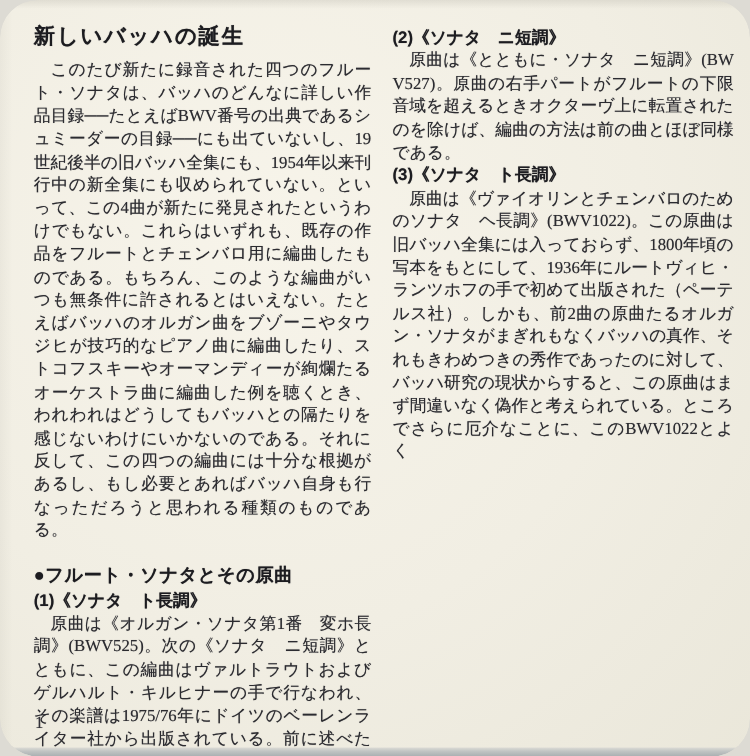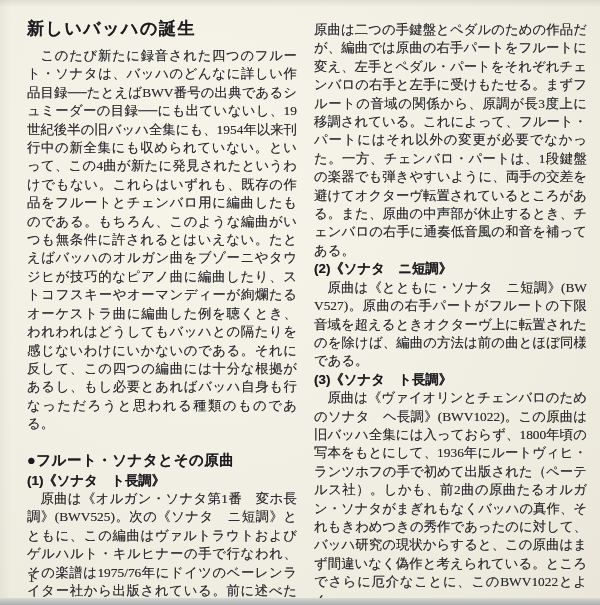--- a/index.html
+++ b/index.html
@@ -1,15 +1,15 @@
 <!DOCTYPE html>
 <html lang="ja"><head>
 <meta charset="utf-8">
 <style>
-  * { margin:0; padding:0; box-sizing:border-box; }
+  * { margin:0; padding:0; box-sizing:border-box;border-radius:30px; }
   html,body { width:600px; height:605px; overflow:hidden; }
   body { background:#dddbd4; }
 
   .scan-page {
     position:relative;
     width:600px; height:605px;
     overflow:hidden;
     background:
       linear-gradient(180deg, rgba(176,173,162,0.28) 0px, rgba(176,173,162,0) 7px),
       linear-gradient(90deg, rgba(120,118,110,0.07) 0px, rgba(120,118,110,0) 10px),
@@ -91,21 +91,20 @@
     <p class="body-text indent">このたび新たに録音された四つのフルート・ソナタは、バッハのどんなに詳しい作品目録──たとえばBWV番号の出典であるシュミーダーの目録──にも出ていないし、19世紀後半の旧バッハ全集にも、1954年以来刊行中の新全集にも収められていない。といって、この4曲が新たに発見されたというわけでもない。これらはいずれも、既存の作品をフルートとチェンバロ用に編曲したものである。もちろん、このような編曲がいつも無条件に許されるとはいえない。たとえばバッハのオルガン曲をブゾーニやタウジヒが技巧的なピアノ曲に編曲したり、ストコフスキーやオーマンディーが絢爛たるオーケストラ曲に編曲した例を聴くとき、われわれはどうしてもバッハとの隔たりを感じないわけにいかないのである。それに反して、この四つの編曲には十分な根拠があるし、もし必要とあればバッハ自身も行なっただろうと思われる種類のものである。</p>
 
     <div class="section-heading">●フルート・ソナタとその原曲</div>
 
     <div class="item-heading">(1)《ソナタ　ト長調》</div>
 
     <p class="body-text indent">原曲は《オルガン・ソナタ第1番　変ホ長調》(BWV525)。次の《ソナタ　ニ短調》とともに、この編曲はヴァルトラウトおよびゲルハルト・キルヒナーの手で行なわれ、その楽譜は1975/76年にドイツのベーレンライター社から出版されている。前に述べたように、</p>
   </div>
 
   <div class="col col-right">
-    <p class="body-text">原曲は二つの手鍵盤とペダルのための作品だが、編曲では原曲の右手パートをフルートに変え、左手とペダル・パートをそれぞれチェンバロの右手と左手に受けもたせる。まずフルートの音域の関係から、原調が長3度上に移調されている。これによって、フルート・パートにはそれ以外の変更が必要でなかった。一方、チェンバロ・パートは、1段鍵盤の楽器でも弾きやすいように、両手の交差を避けてオクターヴ転置されているところがある。また、原曲の中声部が休止するとき、チェンバロの右手に通奏低音風の和音を補ってある。</p>
 
     <div class="item-heading">(2)《ソナタ　ニ短調》</div>
 
     <p class="body-text indent">原曲は《とともに・ソナタ　ニ短調》(BWV527)。原曲の右手パートがフルートの下限音域を超えるときオクターヴ上に転置されたのを除けば、編曲の方法は前の曲とほぼ同様である。</p>
 
     <div class="item-heading">(3)《ソナタ　ト長調》</div>
 
     <p class="body-text indent">原曲は《ヴァイオリンとチェンバロのためのソナタ　ヘ長調》(BWV1022)。この原曲は旧バッハ全集には入っておらず、1800年頃の写本をもとにして、1936年にルートヴィヒ・ランツホフの手で初めて出版された（ペーテルス社）。しかも、前2曲の原曲たるオルガン・ソナタがまぎれもなくバッハの真作、それもきわめつきの秀作であったのに対して、バッハ研究の現状からすると、この原曲はまず間違いなく偽作と考えられている。ところでさらに厄介なことに、このBWV1022とよく</p>
   </div>
 

